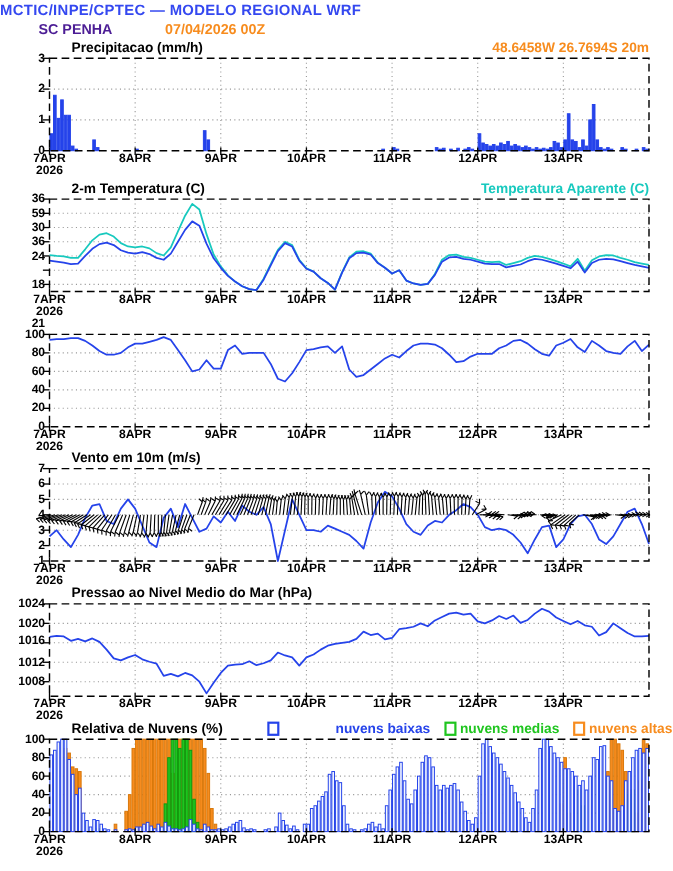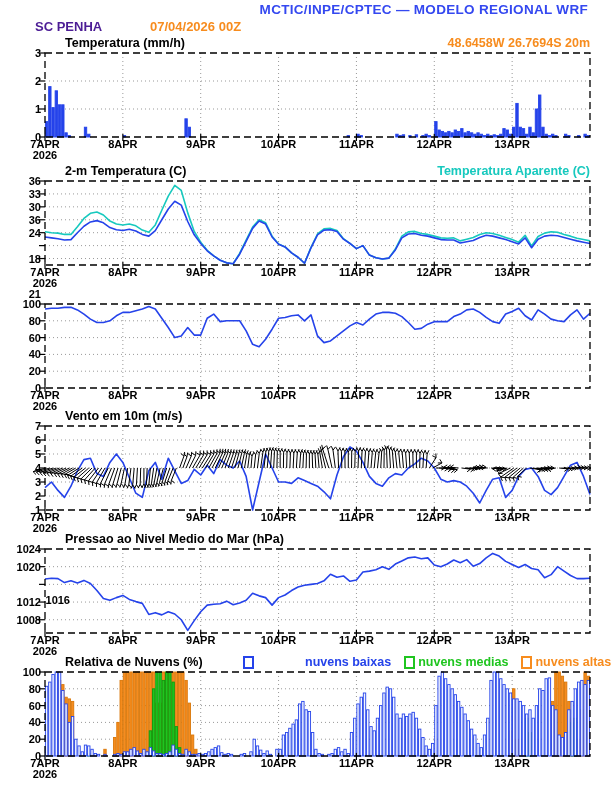--- a/index.html
+++ b/index.html
@@ -1,18 +1,18 @@
 <!DOCTYPE html>
 <html><head>
 <meta charset="utf-8">
 <style>
   html,body{margin:0;padding:0;background:#fff;}
   .page{position:relative;width:612px;height:792px;background:#fff;overflow:hidden;
         font-family:"Liberation Sans",sans-serif;font-weight:bold;color:#000;}
-  .hdr-title{position:absolute;top:2px;left:0;width:588px;text-align:right;font-size:13.5px;letter-spacing:0.3px;}
+  .hdr-title{position:absolute;top:2px;left:0;width:588px;text-align:left;font-size:13.5px;letter-spacing:0.3px;}
   .hdr-station{position:absolute;top:19px;left:35px;font-size:13px;}
   .hdr-run{position:absolute;top:19px;left:150px;font-size:13px;}
   .panel{position:absolute;left:0;width:612px;height:128px;}
   .p0{top:36px}.p1{top:164px}.p2{top:287px}.p3{top:409px}.p4{top:532px}.p5{top:655px}
   .ptitle{position:absolute;left:65px;top:0;font-size:12.5px;white-space:nowrap;}
   .ptitle-right{position:absolute;right:22px;top:0;font-size:12.5px;white-space:nowrap;}
   .plot{position:absolute;left:45px;top:17px;width:545px;height:84px;}
   .plot svg{position:absolute;left:0;top:0;overflow:visible;}
   .ylab{position:absolute;width:41px;text-align:right;font-size:11px;line-height:12px;}
   .xlab{position:absolute;width:56px;text-align:center;font-size:11px;line-height:11px;white-space:nowrap;}
@@ -22,21 +22,21 @@
 </style>
 </head>
 <body>
 
 <div class="page">
   <div class="hdr-title" style="color: rgb(52, 72, 240);">MCTIC/INPE/CPTEC — MODELO REGIONAL WRF</div>
   <div class="hdr-station" style="color: #4c1d95;">SC PENHA</div>
   <div class="hdr-run" style="color: rgb(247, 140, 30);">07/04/2026 00Z</div>
 
   <div class="panel p0">
-    <div class="ptitle">Temperatura (mm/h)</div>
+    <div class="ptitle">Precipitacao (mm/h)</div>
     <div class="ptitle-right" style="color: rgb(247, 140, 30);">48.6458W 26.7694S 20m</div>
     <div class="plot">
         <svg width="545" height="84" style="overflow: visible;">
           <line x1="77.85714285714286" y1="0" x2="77.85714285714286" y2="84" stroke="#999999" stroke-width="1" stroke-dasharray="1,3"></line>
           <line x1="155.71428571428572" y1="0" x2="155.71428571428572" y2="84" stroke="#999999" stroke-width="1" stroke-dasharray="1,3"></line>
           <line x1="233.57142857142858" y1="0" x2="233.57142857142858" y2="84" stroke="#999999" stroke-width="1" stroke-dasharray="1,3"></line>
           <line x1="311.42857142857144" y1="0" x2="311.42857142857144" y2="84" stroke="#999999" stroke-width="1" stroke-dasharray="1,3"></line>
           <line x1="389.2857142857143" y1="0" x2="389.2857142857143" y2="84" stroke="#999999" stroke-width="1" stroke-dasharray="1,3"></line>
           <line x1="467.14285714285717" y1="0" x2="467.14285714285717" y2="84" stroke="#999999" stroke-width="1" stroke-dasharray="1,3"></line>
           <line x1="0" y1="56" x2="545" y2="56" stroke="#999999" stroke-width="1" stroke-dasharray="1,3"></line>
@@ -170,21 +170,21 @@
           <line x1="311.42857142857144" y1="81" x2="311.42857142857144" y2="88" stroke="#000" stroke-width="1.2"></line>
           <line x1="389.2857142857143" y1="81" x2="389.2857142857143" y2="88" stroke="#000" stroke-width="1.2"></line>
           <line x1="467.14285714285717" y1="81" x2="467.14285714285717" y2="88" stroke="#000" stroke-width="1.2"></line>
         </svg>
       </div>
   <div class="ylab" style="left: 0px; top: 88.5385px;">18</div>
       <div class="ylab" style="left: 0px; top: 75.6154px; margin-top: 48px;">21</div>
       <div class="ylab" style="left: 0px; top: 62.6923px;">24</div>
       <div class="ylab" style="left: 0px; top: 49.7692px;">36</div>
       <div class="ylab" style="left: 0px; top: 36.8462px;">30</div>
-      <div class="ylab" style="left: 0px; top: 23.9231px;">33</div>
+      <div class="ylab" style="left: 0px; top: 23.9231px;">59</div>
       <div class="ylab" style="left: 0px; top: 11px;">36</div>
       <div class="xlab" style="left: 17px; top: 103px;">7APR</div>
       <div class="xlab" style="left: 17px; top: 114px;">2026</div>
       <div class="xlab" style="left: 94.8571px; top: 103px;">8APR</div>
       <div class="xlab" style="left: 172.714px; top: 103px;">9APR</div>
       <div class="xlab" style="left: 250.571px; top: 103px;">10APR</div>
       <div class="xlab" style="left: 328.429px; top: 103px;">11APR</div>
       <div class="xlab" style="left: 406.286px; top: 103px;">12APR</div>
       <div class="xlab" style="left: 484.143px; top: 103px;">13APR</div>
     </div>
@@ -808,21 +808,21 @@
           <line x1="77.85714285714286" y1="81" x2="77.85714285714286" y2="88" stroke="#000" stroke-width="1.2"></line>
           <line x1="155.71428571428572" y1="81" x2="155.71428571428572" y2="88" stroke="#000" stroke-width="1.2"></line>
           <line x1="233.57142857142858" y1="81" x2="233.57142857142858" y2="88" stroke="#000" stroke-width="1.2"></line>
           <line x1="311.42857142857144" y1="81" x2="311.42857142857144" y2="88" stroke="#000" stroke-width="1.2"></line>
           <line x1="389.2857142857143" y1="81" x2="389.2857142857143" y2="88" stroke="#000" stroke-width="1.2"></line>
           <line x1="467.14285714285717" y1="81" x2="467.14285714285717" y2="88" stroke="#000" stroke-width="1.2"></line>
         </svg>
       </div>
   <div class="ylab" style="left: 0px; top: 81.7368px;">1008</div>
       <div class="ylab" style="left: 0px; top: 64.0526px;">1012</div>
-      <div class="ylab" style="left: 0px; top: 62px; padding-left: 29px;">1016</div>
+      <div class="ylab" style="left: 0px; top: 44px;">1016</div>
       <div class="ylab" style="left: 0px; top: 28.6842px;">1020</div>
       <div class="ylab" style="left: 0px; top: 11px;">1024</div>
       <div class="xlab" style="left: 17px; top: 103px;">7APR</div>
       <div class="xlab" style="left: 17px; top: 114px;">2026</div>
       <div class="xlab" style="left: 94.8571px; top: 103px;">8APR</div>
       <div class="xlab" style="left: 172.714px; top: 103px;">9APR</div>
       <div class="xlab" style="left: 250.571px; top: 103px;">10APR</div>
       <div class="xlab" style="left: 328.429px; top: 103px;">11APR</div>
       <div class="xlab" style="left: 406.286px; top: 103px;">12APR</div>
       <div class="xlab" style="left: 484.143px; top: 103px;">13APR</div>

